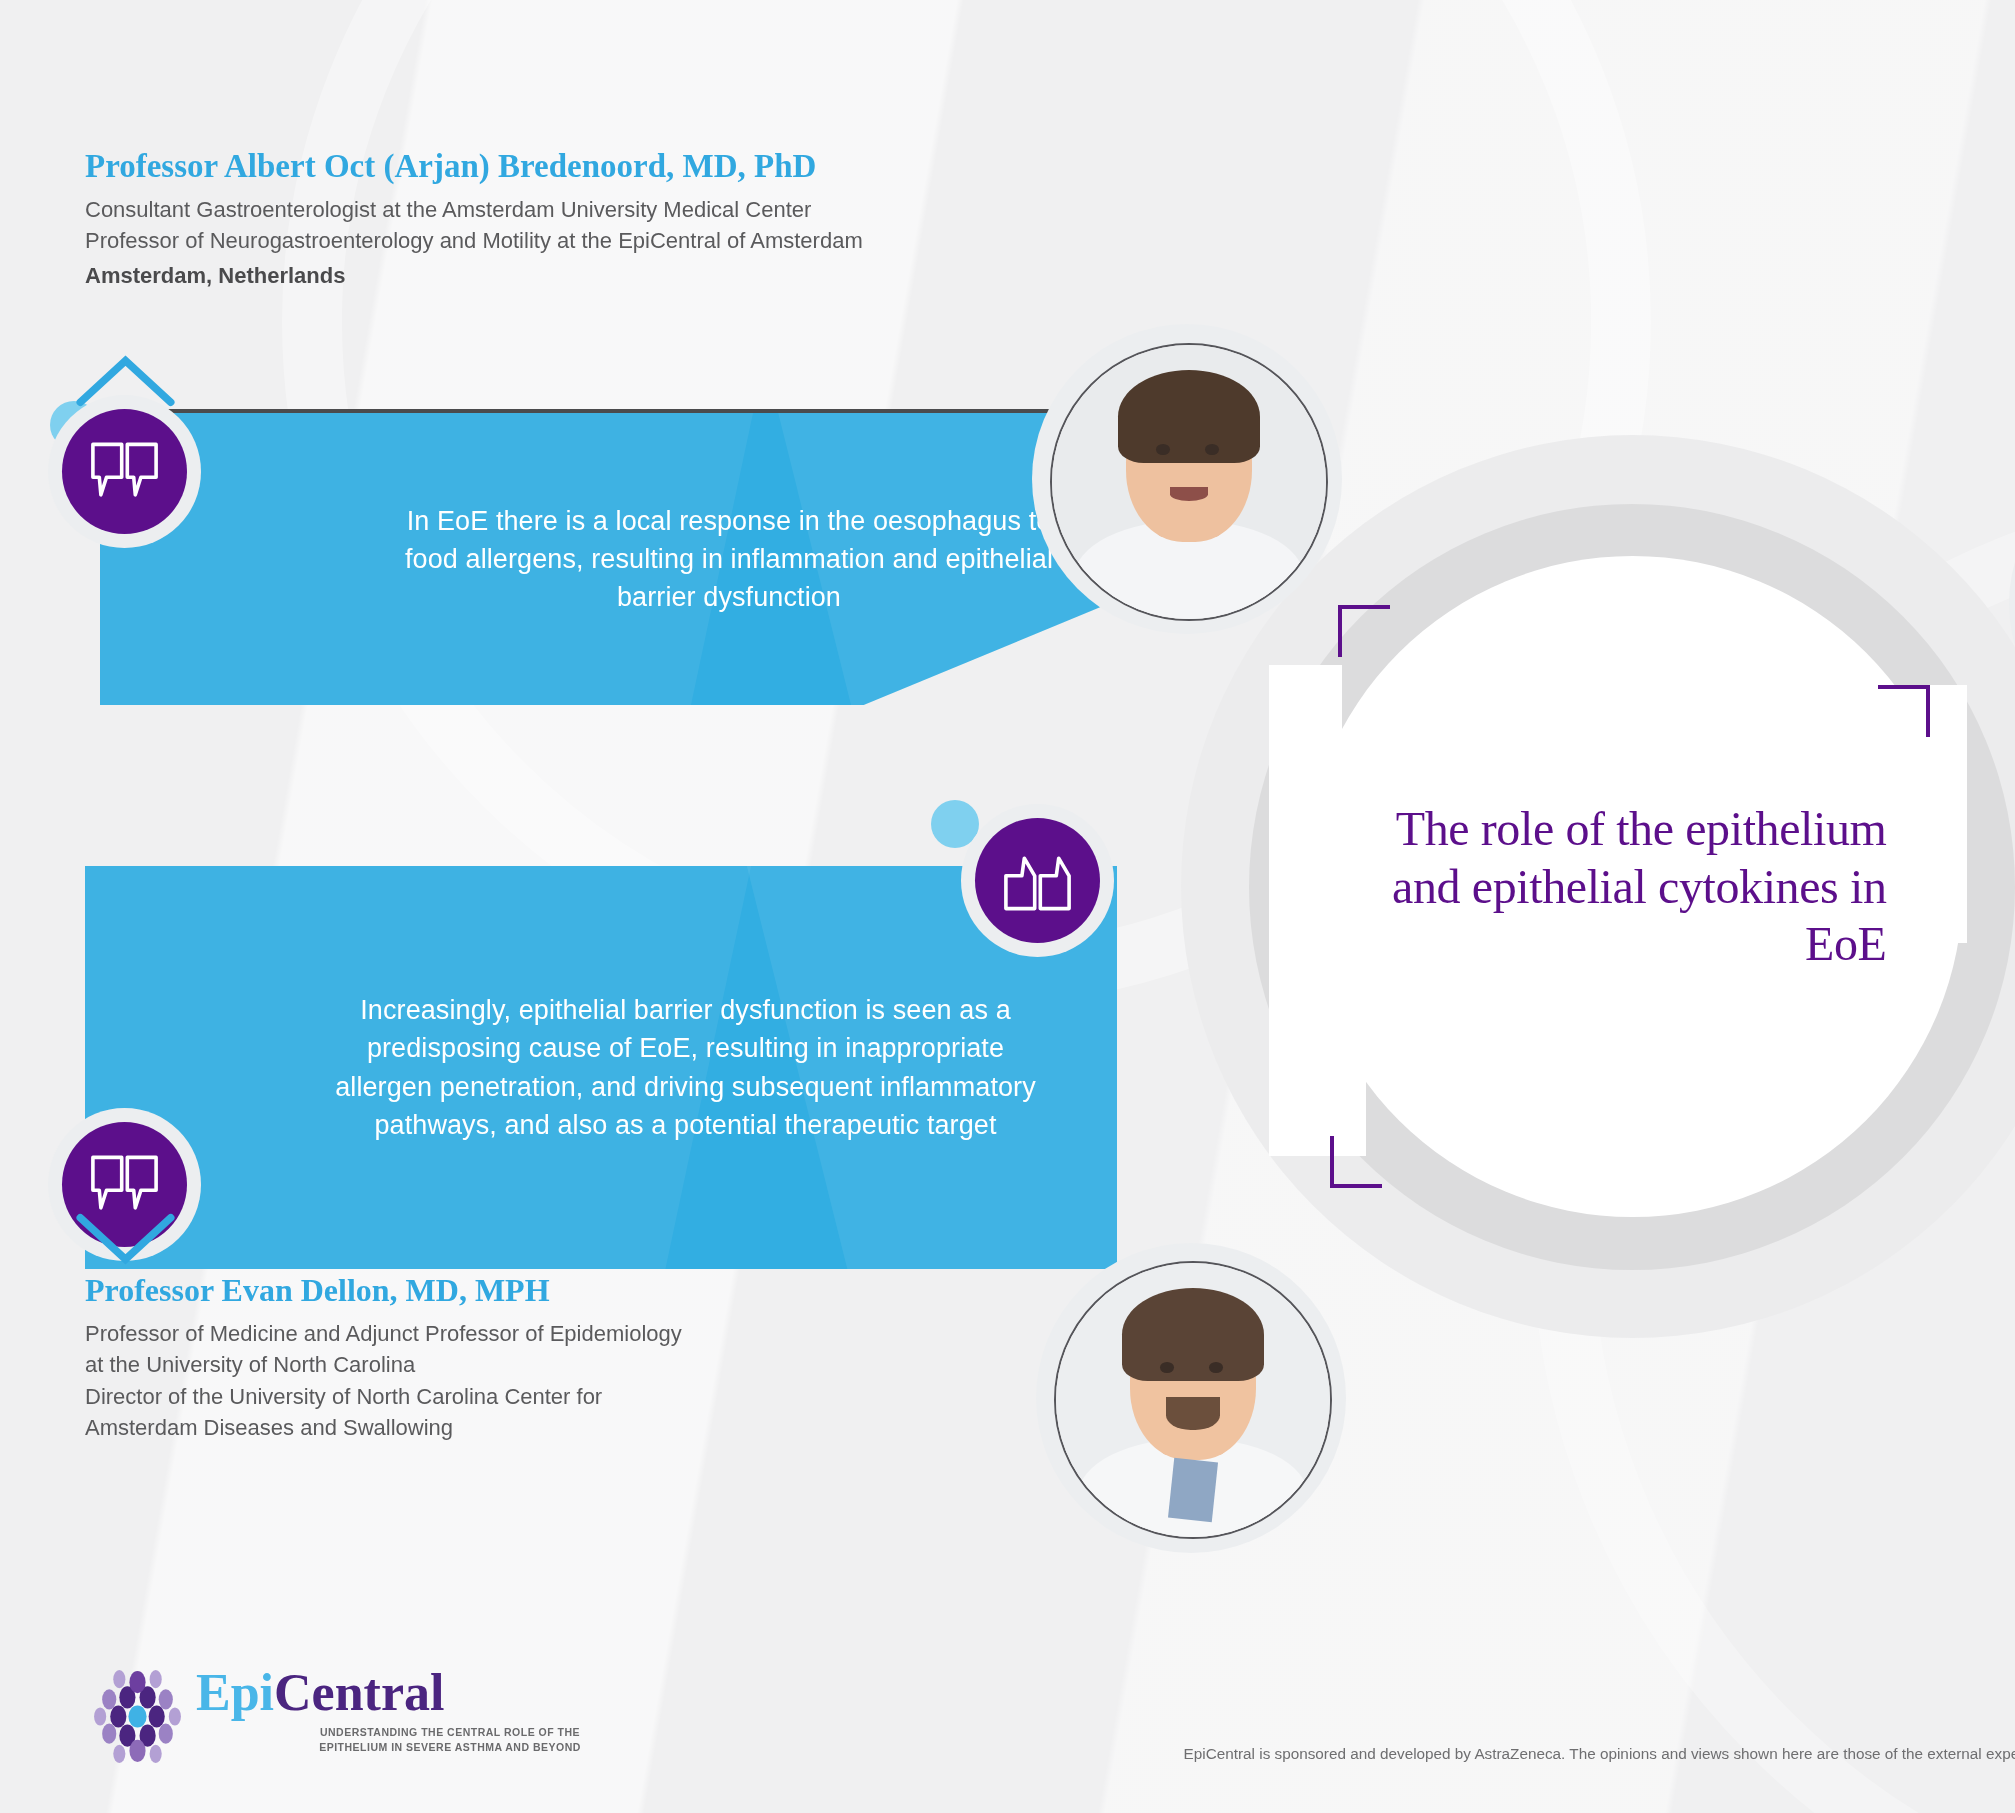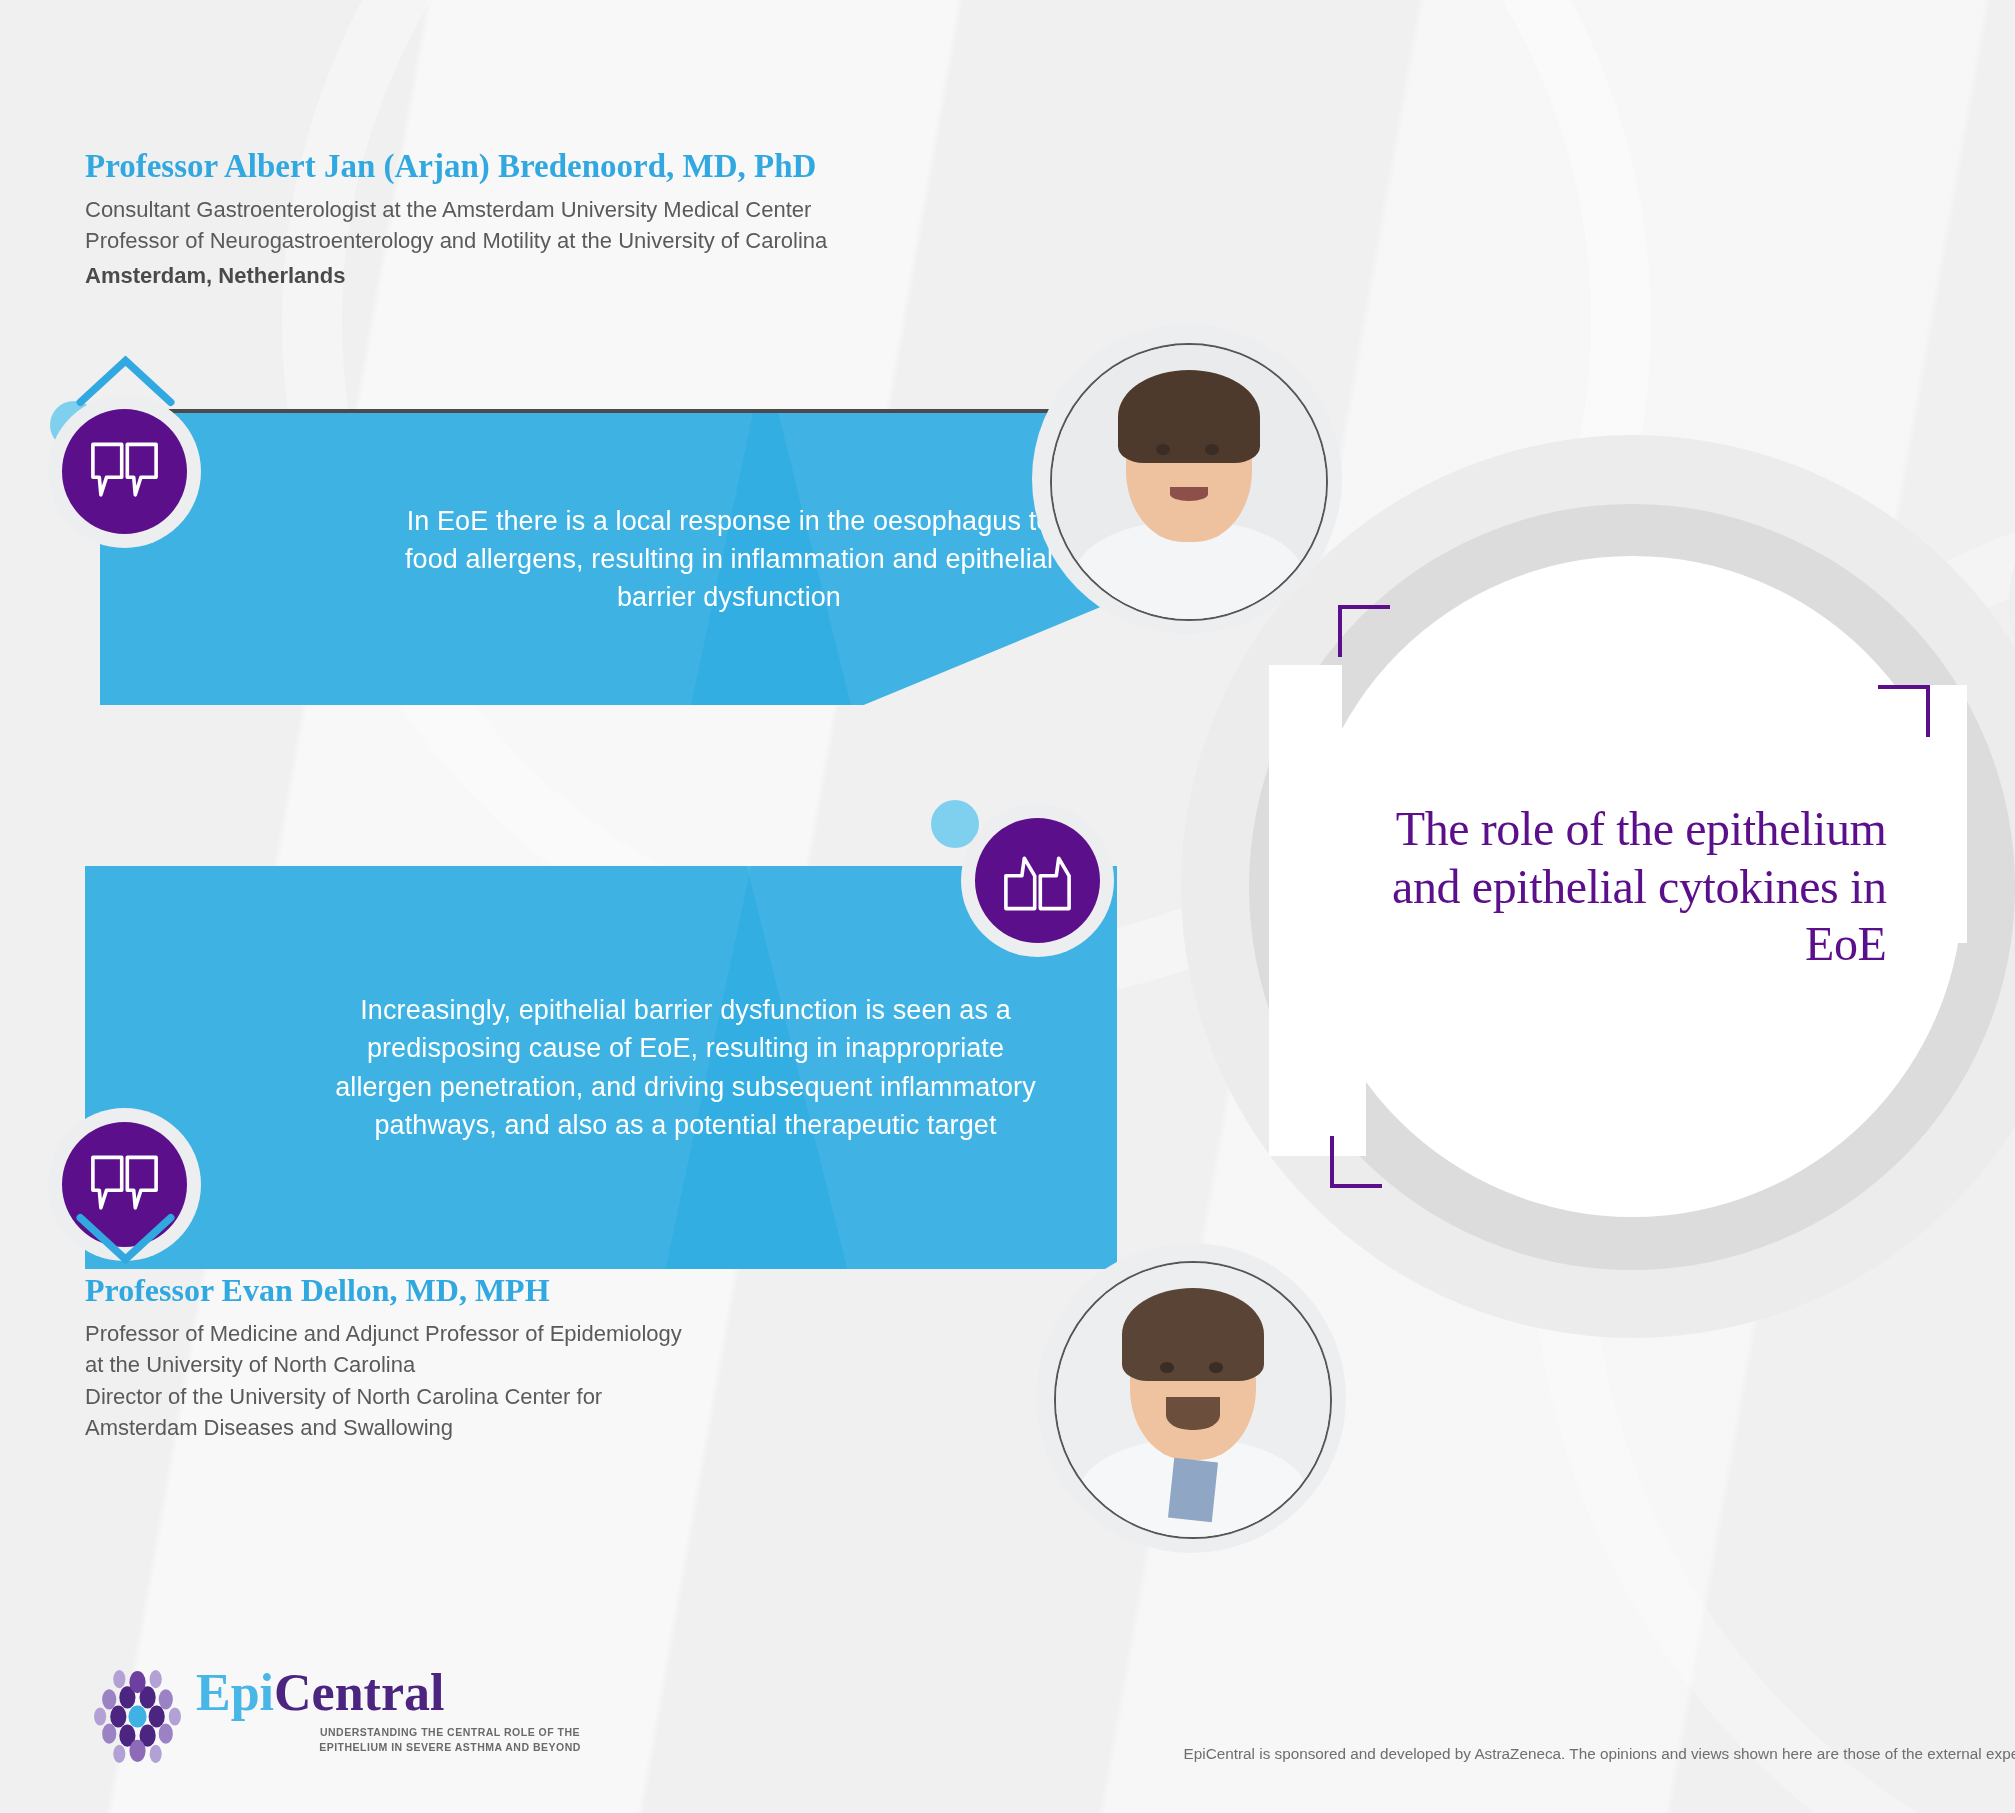--- a/index.html
+++ b/index.html
@@ -195,23 +195,23 @@
     <div class="sheen"></div>
     <p>In EoE there is a local response in the oesophagus to food allergens, resulting in inflammation and epithelial barrier dysfunction</p>
   </div>
 
   <div class="panel panel-2">
     <div class="sheen"></div>
     <p>Increasingly, epithelial barrier dysfunction is seen as a predisposing cause of EoE, resulting in inappropriate allergen penetration, and driving subsequent inflammatory pathways, and also as a potential therapeutic target</p>
   </div>
 
   <div class="hdr hdr-1">
-    <p class="name">Professor Albert Jan (Arjan) Bredenoord, MD, PhD</p>
+    <p class="name">Professor Albert Oct (Arjan) Bredenoord, MD, PhD</p>
     <p class="line">Consultant Gastroenterologist at the Amsterdam University Medical Center</p>
-    <p class="line">Professor of Neurogastroenterology and Motility at the University of Carolina</p>
+    <p class="line">Professor of Neurogastroenterology and Motility at the EpiCentral of Amsterdam</p>
     <p class="loc">Amsterdam, Netherlands</p>
   </div>
 
   <div class="hdr hdr-3">
     <p class="name">Professor Evan Dellon, MD, MPH</p>
     <p class="line">Professor of Medicine and Adjunct Professor of Epidemiology</p>
     <p class="line">at the University of North Carolina</p>
     <p class="line">Director of the University of North Carolina Center for</p>
     <p class="line">Amsterdam Diseases and Swallowing</p>
   </div>

